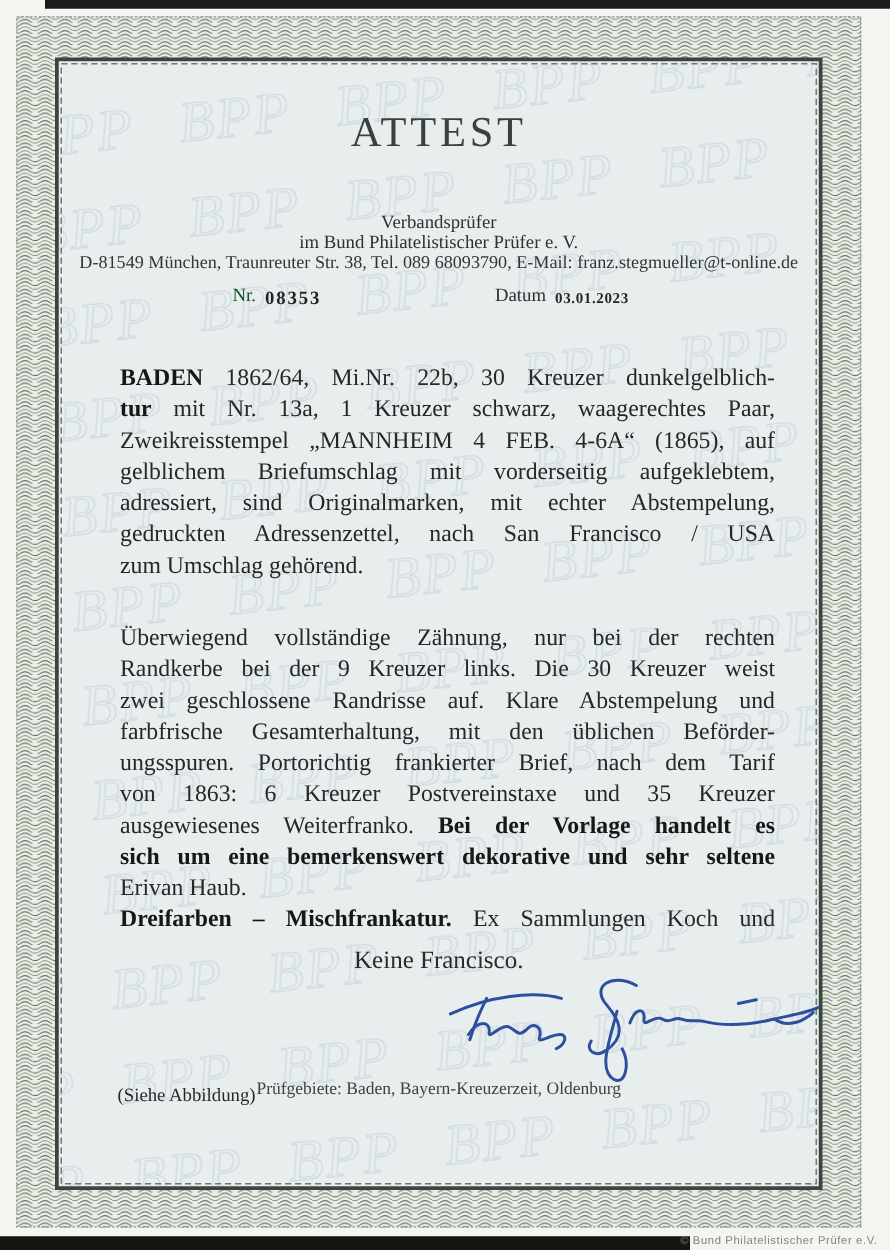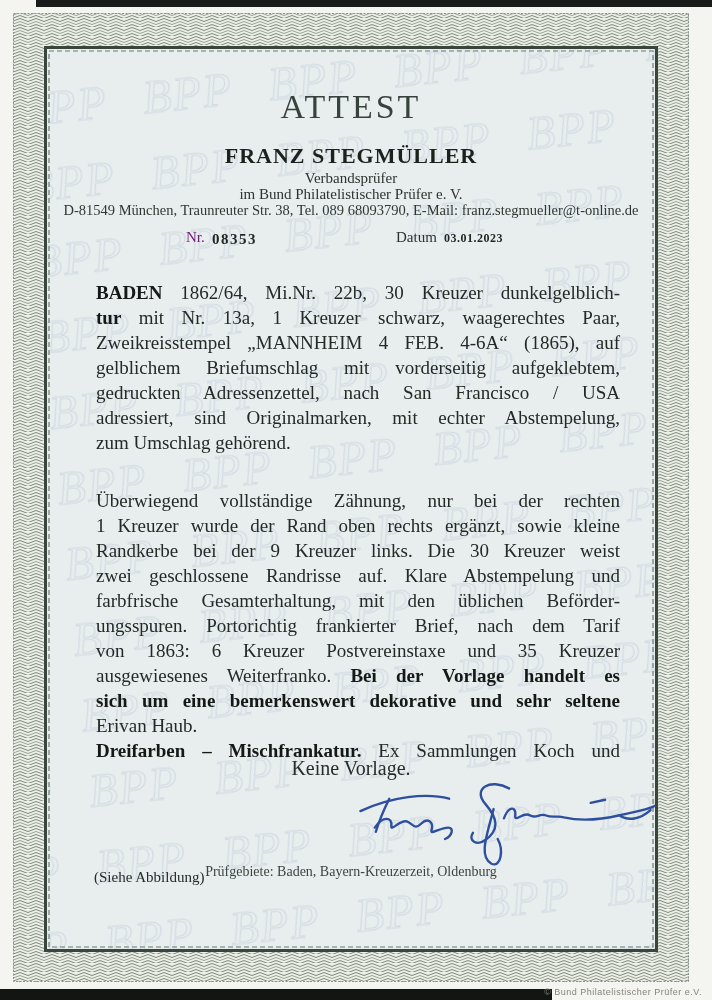--- a/index.html
+++ b/index.html
@@ -16,26 +16,26 @@
   
   #frame-svg{left:0;top:0;z-index:0;}
   
   #content{left:0;top:0;width:712px;height:1000px;z-index:2;}
   .centerline{left:46px;width:610px;text-align:center;}
   .title{top:88px;font-size:34px;letter-spacing:3px;color:#38423c;}
   .name{top:143px;font-size:22px;font-weight:bold;letter-spacing:1px;color:#1b211d;}
   .role{top:170px;font-size:15px;color:#2c332e;}
   .org{top:186px;font-size:15px;color:#2c332e;}
   .address{top:202px;font-size:14.5px;color:#2f3732;}
-  .nr-label{left:186px;top:229px;font-size:15px;color:#701a75;}
+  .nr-label{left:186px;top:229px;font-size:15px;color:#14532d;}
   .nr-value{left:212px;top:231px;font-size:15px;font-weight:bold;letter-spacing:1.5px;color:#1f2521;}
   .datum-label{left:396px;top:229px;font-size:15px;color:#2c332e;}
   .datum-value{left:444px;top:231px;font-size:12px;font-weight:bold;letter-spacing:0.5px;color:#1f2521;}
   
-  #body-block{left:96px;top:280px;width:524px;font-size:19px;line-height:25px;}
+  #body-block{left:96px;top:290px;width:524px;font-size:19px;line-height:25px;}
   .para{margin:0 0 33px 0;}
   .jline{text-align:justify;height:25px;overflow:visible;white-space:normal;}
   .jline::after{content:"";display:inline-block;width:100%;height:0;}
   .jline.last{text-align:left;}
   .jline.last::after{content:none;}
   .b{font-weight:bold;color:#141916;}
   .no-signature{top:757px;font-size:20px;color:#262d29;}
   #signature-svg{left:352px;top:776px;}
   .see-figure{left:94px;top:869px;font-size:15px;color:#242b27;}
   .areas{top:864px;font-size:14px;color:#39443d;}
@@ -72,59 +72,57 @@
     <rect x="49" y="51" width="604" height="896" fill="none" stroke="#6d7b70" stroke-width="1.2" stroke-dasharray="5,3"></rect>
   </svg>
 
   <div class="abs scan-strip-top"></div>
   <div class="abs scan-strip-bottom"></div>
 
   <div id="content" class="abs">
 
     <div class="abs centerline title">ATTEST</div>
 
-    <div class="abs centerline name">FRANZ STEGMÜLLER</div>
 
     <div class="abs centerline role">Verbandsprüfer</div>
 
     <div class="abs centerline org">im Bund Philatelistischer Prüfer e. V.</div>
 
     <div class="abs centerline address">D-81549 München, Traunreuter Str. 38, Tel. 089 68093790, E-Mail: franz.stegmueller@t-online.de</div>
 
     <span class="abs nr-label">Nr.</span>
     <span class="abs nr-value">08353</span>
     <span class="abs datum-label">Datum</span>
     <span class="abs datum-value">03.01.2023</span>
 
     <div id="body-block" class="abs">
         <div class="para">
           <div class="jline"><span class="b">BADEN</span><span> 1862/64, Mi.Nr. 22b, 30 Kreuzer dunkelgelblich-</span></div>
           <div class="jline"><span class="b">tur</span><span> mit Nr. 13a, 1 Kreuzer schwarz, waagerechtes Paar,</span></div>
           <div class="jline"><span>Zweikreisstempel „MANNHEIM 4 FEB. 4-6A“ (1865), auf</span></div>
           <div class="jline"><span>gelblichem Briefumschlag mit vorderseitig aufgeklebtem,</span></div>
+          <div class="jline"><span>adressiert, sind Originalmarken, mit echter Abstempelung,</span></div>
           <div class="jline"><span>gedruckten Adressenzettel, nach San Francisco / USA</span></div>
-          <div class="jline"><span>adressiert, sind Originalmarken, mit echter Abstempelung,</span></div>
           <div class="jline last"><span>zum Umschlag gehörend.</span></div>
         </div>
         <div class="para">
           <div class="jline"><span>Überwiegend vollständige Zähnung, nur bei der rechten</span></div>
-          <div class="jline"><span>1 Kreuzer wurde der Rand oben rechts ergänzt, sowie kleine</span></div>
           <div class="jline"><span>Randkerbe bei der 9 Kreuzer links. Die 30 Kreuzer weist</span></div>
           <div class="jline"><span>zwei geschlossene Randrisse auf. Klare Abstempelung und</span></div>
           <div class="jline"><span>farbfrische Gesamterhaltung, mit den üblichen Beförder-</span></div>
           <div class="jline"><span>ungsspuren. Portorichtig frankierter Brief, nach dem Tarif</span></div>
           <div class="jline"><span>von 1863: 6 Kreuzer Postvereinstaxe und 35 Kreuzer</span></div>
           <div class="jline"><span>ausgewiesenes Weiterfranko. </span><span class="b">Bei der Vorlage handelt es</span></div>
           <div class="jline"><span class="b">sich um eine bemerkenswert dekorative und sehr seltene</span></div>
           <div class="jline last"><span>Erivan Haub.</span></div>
           <div class="jline"><span class="b">Dreifarben – Mischfrankatur.</span><span> Ex Sammlungen Koch und</span></div>
         </div>
       </div>
 
-    <div class="abs centerline no-signature">Keine Vorlage.</div>
+    <div class="abs centerline no-signature">Keine Francisco.</div>
 
     <svg id="signature-svg" class="abs" width="310" height="95" viewBox="0 0 300 92">
       <g fill="none" stroke="#2d4f9e" stroke-width="2.3" stroke-linecap="round" stroke-linejoin="round">
         <path d="M8,34 C38,20 72,16 94,22"></path>
         <path d="M36,22 C30,34 26,44 23,54"></path>
         <path d="M22,50 C30,38 39,40 38,48 C37,55 46,42 53,44 C59,46 60,53 67,46 C73,40 79,44 77,52 C75,58 85,50 93,50 C99,50 97,58 90,61"></path>
         <path d="M152,12 C134,2 116,12 129,27 C141,41 143,52 129,62 C121,68 112,63 117,55"></path>
         <path d="M137,32 C131,56 122,78 135,85 C144,89 147,72 141,61"></path>
         <path d="M147,41 C152,28 159,30 158,38 C157,46 166,34 172,38 C178,42 181,36 187,38 C195,41 199,38 205,40 C222,44 242,42 259,38 C272,35 285,33 293,29"></path>
         <path d="M231,26 L245,23"></path>

